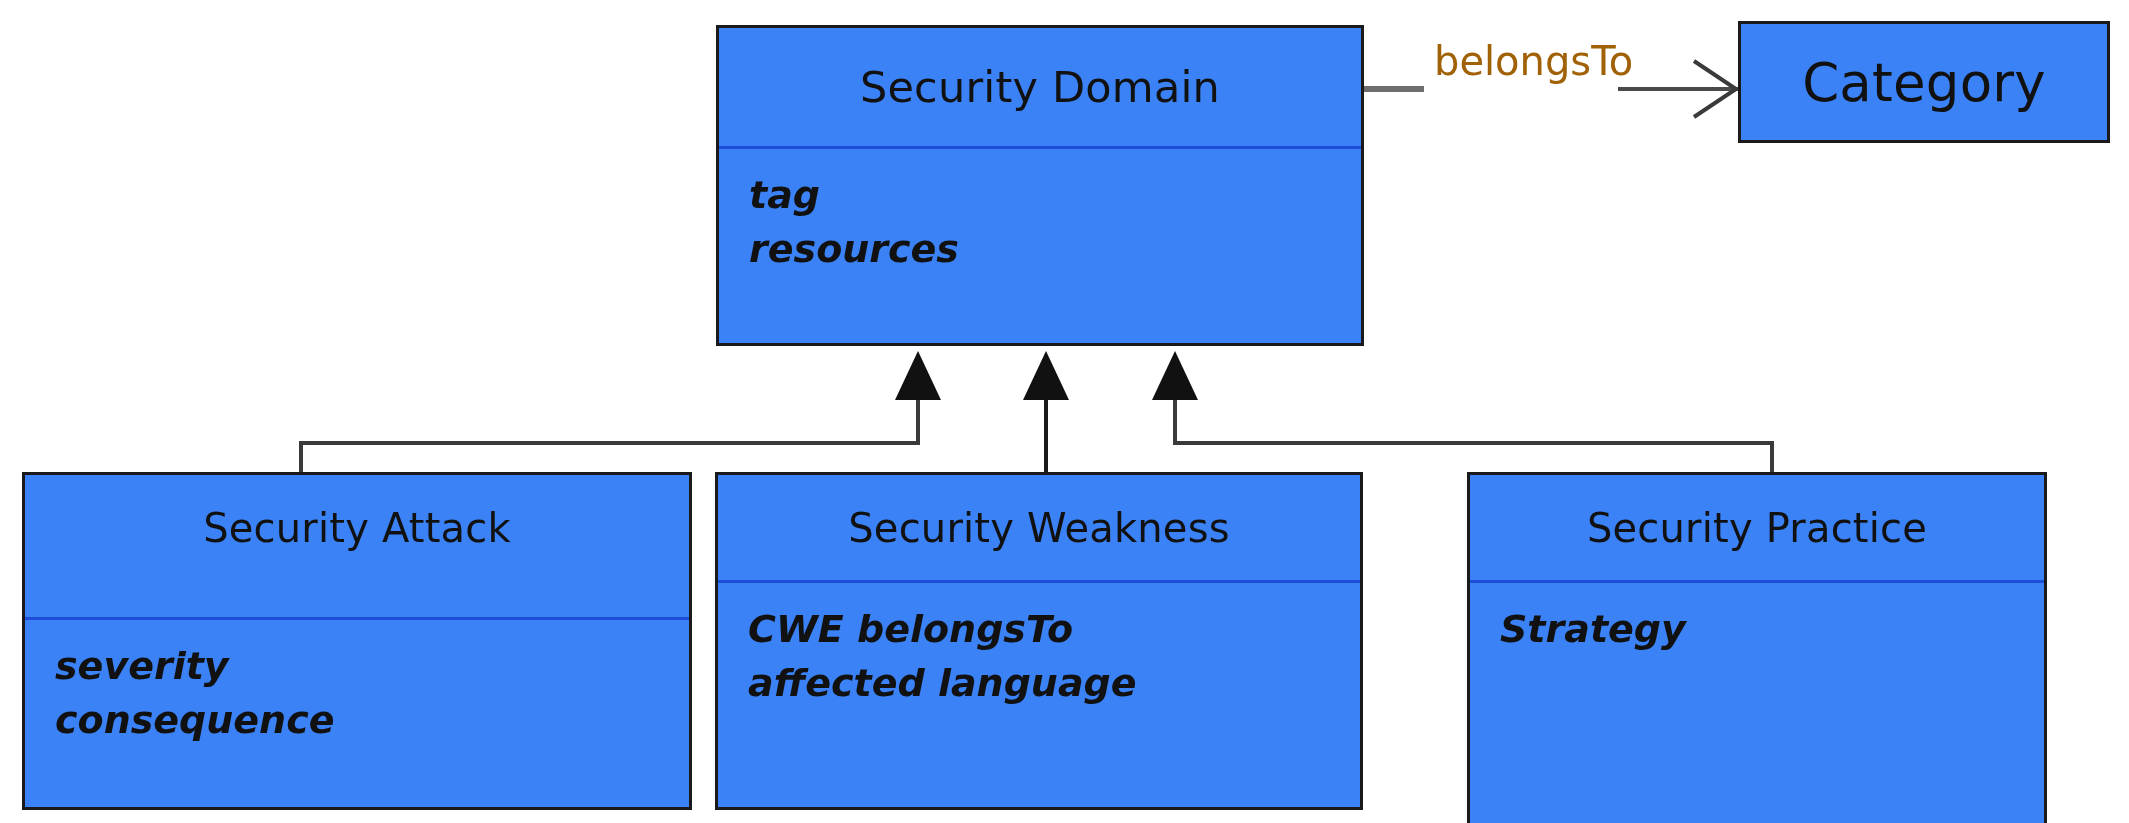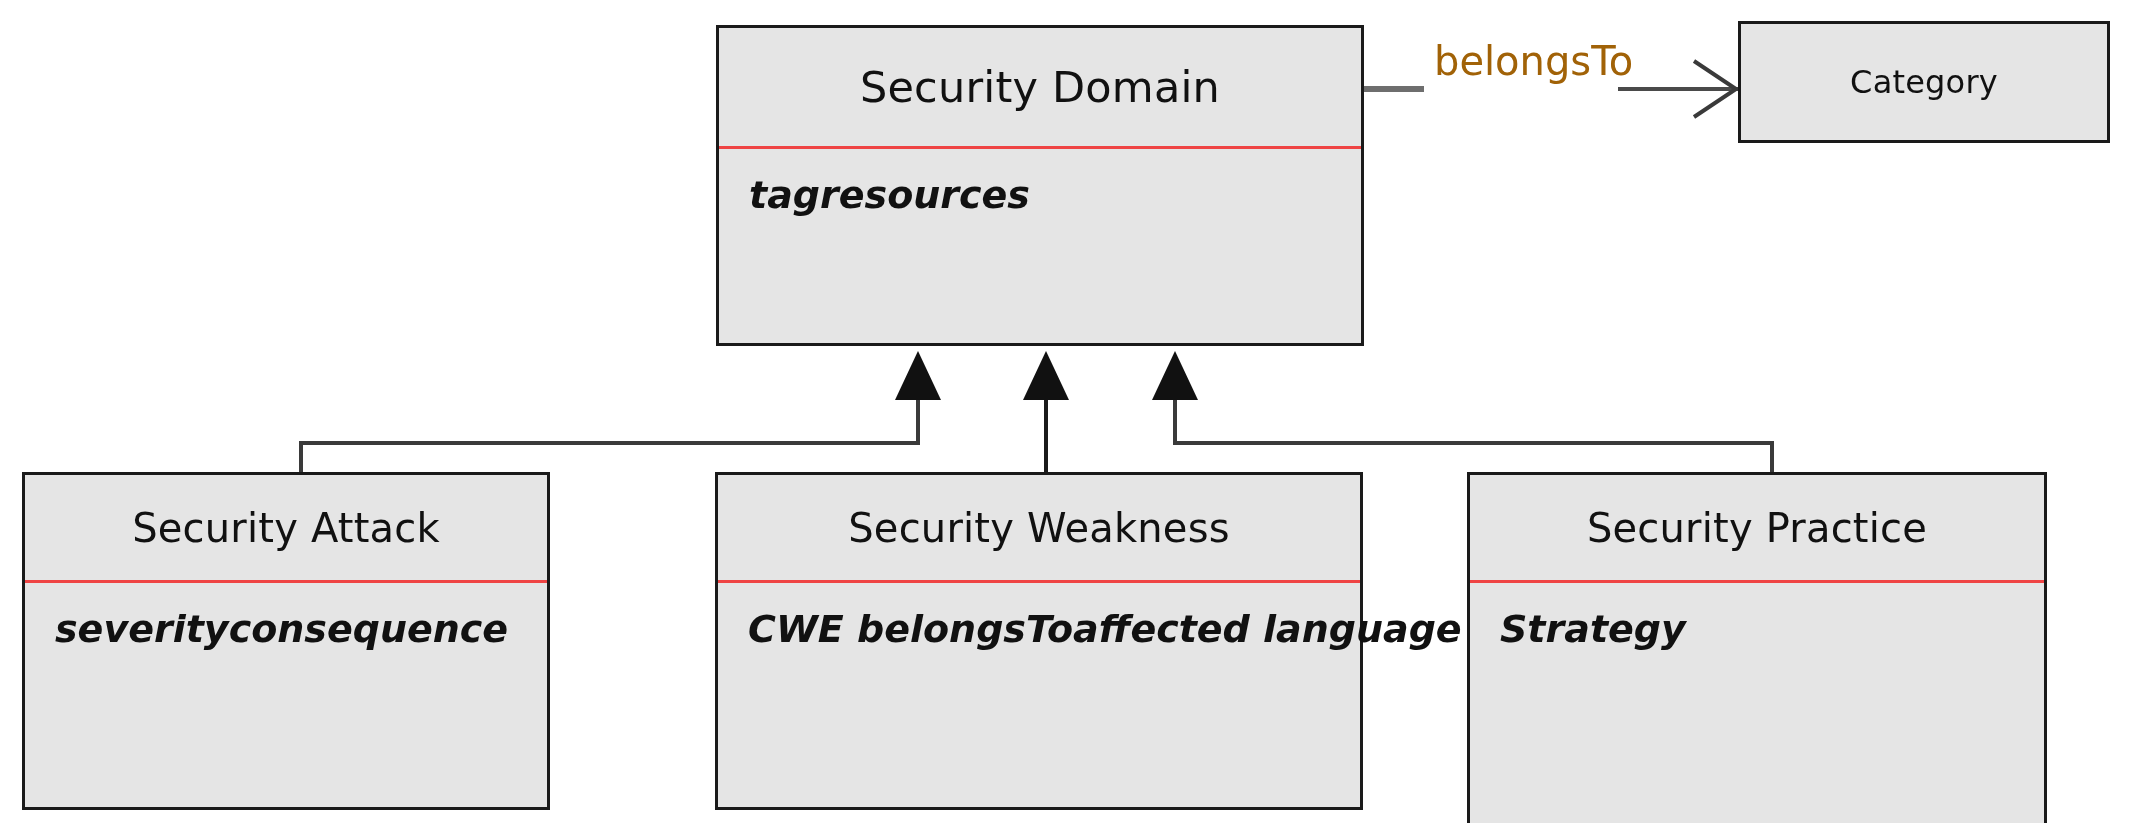--- a/index.html
+++ b/index.html
@@ -23,65 +23,65 @@
     position: absolute;
     left: 0;
     top: 0;
     width: 2129px;
     height: 823px;
   }
   
   .uml-class {
     position: absolute;
     box-sizing: border-box;
-    background: #e5e5e5;
+    background: #3b82f6;
     border: 3px solid #1a1a1a;
     display: flex;
     flex-direction: column;
     z-index: 3;
   }
   .uml-name-compartment {
     box-sizing: border-box;
     display: flex;
     align-items: center;
     justify-content: center;
     text-align: center;
     color: #111111;
     font-weight: 400;
     letter-spacing: 0.2px;
     white-space: nowrap;
   }
   .uml-attr-compartment {
     box-sizing: border-box;
-    border-top: 3px solid #ef4444;
+    border-top: 3px solid #1d4ed8;
     flex: 1 1 auto;
     padding: 20px 0 0 30px;
     display: flex;
-    flex-direction: row;
+    flex-direction: column;
   }
   .uml-class.no-attrs .uml-name-compartment {
     flex: 1 1 auto;
   }
   .uml-attr {
     font-style: italic;
     font-weight: 700;
     color: #111111;
     white-space: nowrap;
     line-height: 1.42;
   }
 
   
   #class-security-domain        { left: 716px;  top: 25px;  width: 648px; height: 321px; }
   #class-security-domain .uml-name-compartment { height: 118px; font-size: 43px; }
   #class-security-domain .uml-attr { font-size: 38px; }
 
   #class-category               { left: 1738px; top: 21px;  width: 372px; height: 122px; }
-  #class-category .uml-name-compartment { font-size: 32px; }
+  #class-category .uml-name-compartment { font-size: 53px; }
 
-  #class-security-attack        { left: 22px;   top: 472px; width: 528px; height: 338px; }
+  #class-security-attack        { left: 22px;   top: 472px; width: 670px; height: 338px; gap: 37px; }
   #class-security-attack .uml-name-compartment { height: 105px; font-size: 40px; }
   #class-security-attack .uml-attr { font-size: 38px; }
 
   #class-security-weakness      { left: 715px;  top: 472px; width: 648px; height: 338px; }
   #class-security-weakness .uml-name-compartment { height: 105px; font-size: 40px; }
   #class-security-weakness .uml-attr { font-size: 38px; }
 
   #class-security-practice      { left: 1467px; top: 472px; width: 580px; height: 406px; }
   #class-security-practice .uml-name-compartment { height: 105px; font-size: 40px; }
   #class-security-practice .uml-attr { font-size: 38px; }

